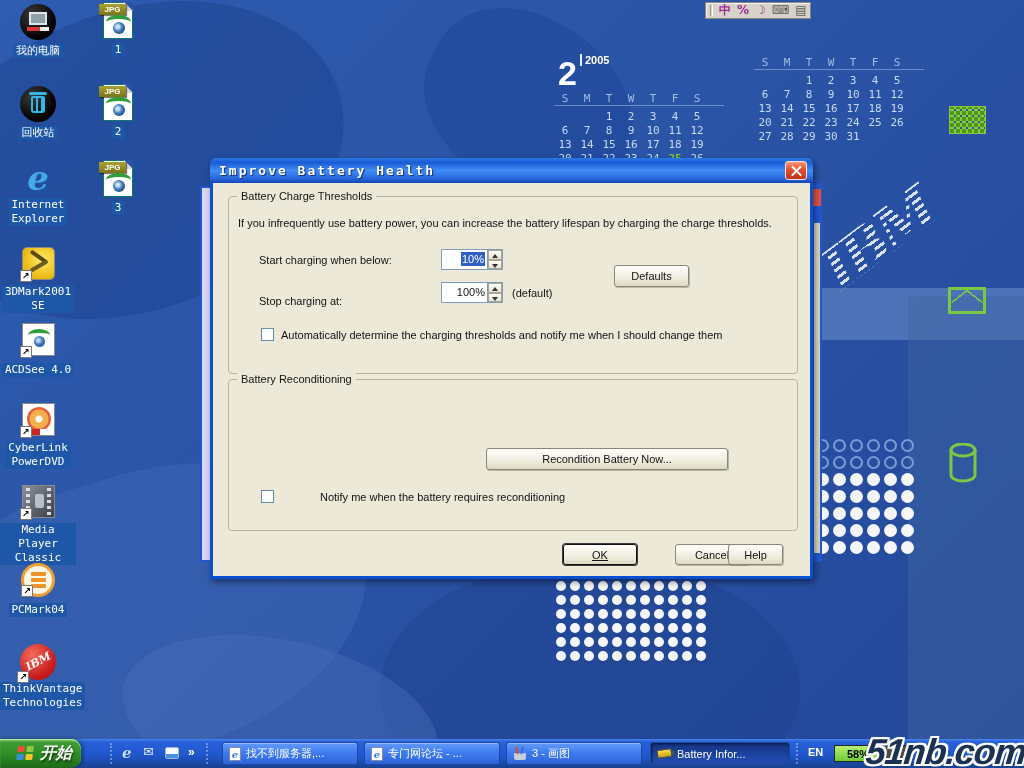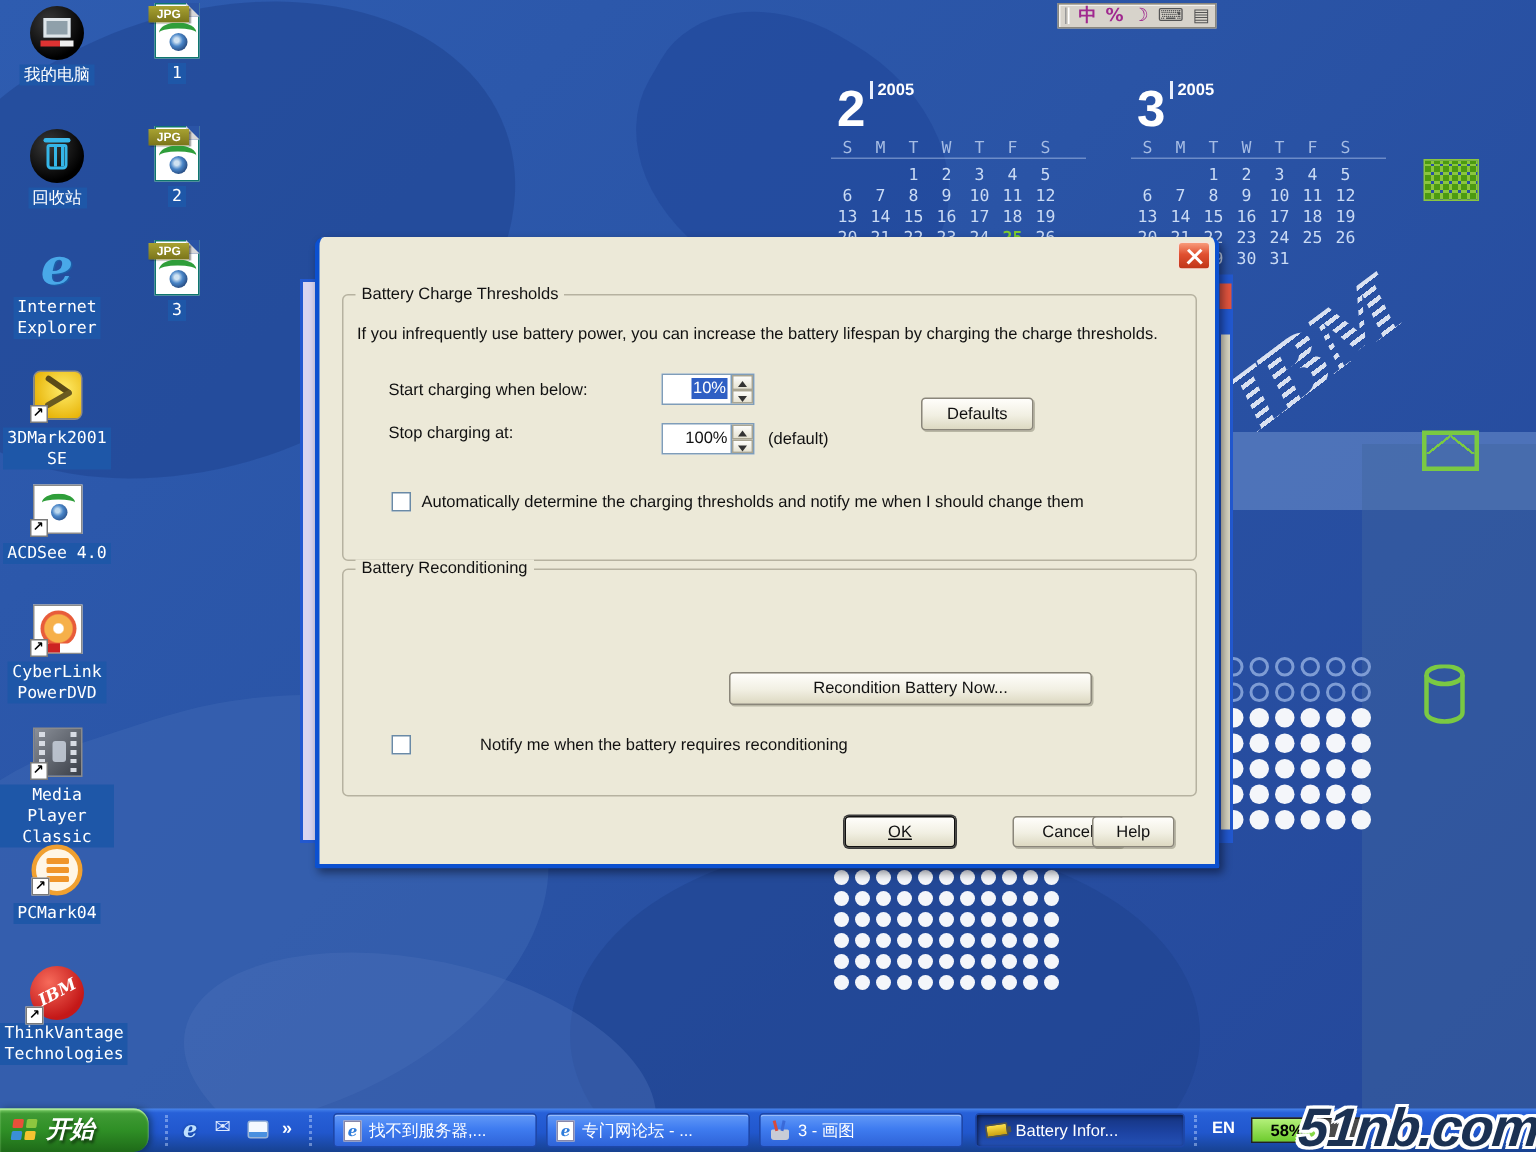--- a/index.html
+++ b/index.html
@@ -138,23 +138,23 @@
   .btn { position:absolute; height:22px; background:linear-gradient(180deg,#fffefb,#f1efe2 55%,#ddd9c2);
          border:1px solid #8a867a; border-radius:3px; font-size:11px; color:#111; text-align:center;
          box-shadow:1px 1px 0 rgba(90,90,70,.35); line-height:20px; cursor:default;}
   .btn-default { border:1px solid #111; box-shadow:0 0 0 1px #3a3a3a, 1px 1px 0 rgba(90,90,70,.35);text-decoration:underline; }
   .cb { position:absolute; width:13px; height:13px; background:#fff; border:1px solid #6a8aa6; }
   .cb-label { position:absolute; font-size:11px; }
 
   
   .taskbar { position:absolute; left:0; top:739px; width:1024px; height:29px; z-index:10;
       background:linear-gradient(180deg,#4a86ec 0%, #3a76e4 4%, #2760d8 10%, #2157cd 55%, #17418f 100%); }
-  .startbtn { position:absolute; left:0; top:0; width:99px; height:29px; border-radius:0 10px 10px 0;
+  .startbtn { position:absolute; left:0; top:0; width:81px; height:29px; border-radius:0 10px 10px 0;
       background:linear-gradient(180deg,#7fd26a 0%, #3f9a34 12%, #2f8f26 50%, #1e6a18 100%);
-      box-shadow:2px 0 4px rgba(0,20,0,.4), inset 0 1px 1px #b8f0a0; display:flex; align-items:center; gap:6px; padding-left:8px;}
+      box-shadow:2px 0 4px rgba(0,20,0,.4), inset 0 1px 1px #b8f0a0; display:flex; align-items:center; gap:6px; padding-left:8px;justify-content:center;}
   .winflag { position:relative; width:17px; height:15px; transform:skewX(-8deg); }
   .winflag i { position:absolute; width:7px; height:6px; border-radius:1px; display:block;}
   .wf-r { left:0; top:0; background:#e8503a; } .wf-g { left:9px; top:0; background:#8dc63f; }
   .wf-b { left:0; top:8px; background:#3a8fd8; } .wf-y { left:9px; top:8px; background:#f5c431; }
   .start-txt { font:700 italic 16px "Liberation Sans", sans-serif; color:#fff; text-shadow:1px 2px 2px rgba(0,0,0,.55); }
   .tb-sep { position:absolute; top:4px; height:21px; border-left:2px dotted rgba(200,220,255,.45); }
   .ql { position:absolute; top:5px; font:700 italic 15px "DejaVu Serif", serif; color:#cfe4ff; }
   .ql-e { color:#bfe0ff; text-shadow:0 0 2px #0a3a8a; }
   .ql-env { font:13px "DejaVu Sans", sans-serif; font-style:normal; color:#dce8ff; }
   .ql-desk { position:absolute; top:8px; width:14px; height:12px; border:1px solid #9ab4d8; border-radius:2px;
@@ -227,23 +227,20 @@
   <div>
       <div class="cal-row cal-hdr"><span class="cal-cell">S</span><span class="cal-cell">M</span><span class="cal-cell">T</span><span class="cal-cell">W</span><span class="cal-cell">T</span><span class="cal-cell">F</span><span class="cal-cell">S</span></div>
       <div class="cal-row"><span class="cal-cell"></span><span class="cal-cell"></span><span class="cal-cell">1</span><span class="cal-cell">2</span><span class="cal-cell">3</span><span class="cal-cell">4</span><span class="cal-cell">5</span></div>
       <div class="cal-row"><span class="cal-cell">6</span><span class="cal-cell">7</span><span class="cal-cell">8</span><span class="cal-cell">9</span><span class="cal-cell">10</span><span class="cal-cell">11</span><span class="cal-cell">12</span></div>
       <div class="cal-row"><span class="cal-cell">13</span><span class="cal-cell">14</span><span class="cal-cell">15</span><span class="cal-cell">16</span><span class="cal-cell">17</span><span class="cal-cell">18</span><span class="cal-cell">19</span></div>
       <div class="cal-row"><span class="cal-cell">20</span><span class="cal-cell">21</span><span class="cal-cell">22</span><span class="cal-cell">23</span><span class="cal-cell">24</span><span class="cal-cell cal-hl">25</span><span class="cal-cell">26</span></div>
       <div class="cal-row"><span class="cal-cell">27</span><span class="cal-cell">28</span><span class="cal-cell"></span><span class="cal-cell"></span><span class="cal-cell"></span><span class="cal-cell"></span><span class="cal-cell"></span></div>
     </div>
 </div>
 <div class="cal cal-mar">
-  <div class="cal-title">
-    <span class="cal-mnum">3</span><span class="cal-year">2005</span>
-  </div>
   <div>
       <div class="cal-row cal-hdr"><span class="cal-cell">S</span><span class="cal-cell">M</span><span class="cal-cell">T</span><span class="cal-cell">W</span><span class="cal-cell">T</span><span class="cal-cell">F</span><span class="cal-cell">S</span></div>
       <div class="cal-row"><span class="cal-cell"></span><span class="cal-cell"></span><span class="cal-cell">1</span><span class="cal-cell">2</span><span class="cal-cell">3</span><span class="cal-cell">4</span><span class="cal-cell">5</span></div>
       <div class="cal-row"><span class="cal-cell">6</span><span class="cal-cell">7</span><span class="cal-cell">8</span><span class="cal-cell">9</span><span class="cal-cell">10</span><span class="cal-cell">11</span><span class="cal-cell">12</span></div>
       <div class="cal-row"><span class="cal-cell">13</span><span class="cal-cell">14</span><span class="cal-cell">15</span><span class="cal-cell">16</span><span class="cal-cell">17</span><span class="cal-cell">18</span><span class="cal-cell">19</span></div>
       <div class="cal-row"><span class="cal-cell">20</span><span class="cal-cell">21</span><span class="cal-cell">22</span><span class="cal-cell">23</span><span class="cal-cell">24</span><span class="cal-cell">25</span><span class="cal-cell">26</span></div>
       <div class="cal-row"><span class="cal-cell">27</span><span class="cal-cell">28</span><span class="cal-cell">29</span><span class="cal-cell">30</span><span class="cal-cell">31</span><span class="cal-cell"></span><span class="cal-cell"></span></div>
     </div>
 </div>
 
@@ -372,41 +369,42 @@
 Technologies</span>
 </div>
 
 <div class="sliver-left"></div>
 <div class="sliver-right">
     <i></i>
     <b></b>
   </div>
 
 <div class="dlg">
+  <div class="dlg-title"><span>Improve Battery Health</span></div>
   <div class="dlg-close">
       <i></i>
       <b></b>
     </div>
   <div class="dlg-body">
 
     <div class="grp grp1">
       <span class="grp-legend">Battery Charge Thresholds</span>
       <div class="grp-desc">If you infrequently use battery power, you can increase the battery lifespan by charging the charge thresholds.</div>
 
       <span class="fld-label" style="left:30px; top:57px;">Start charging when below:</span>
       <div class="spin" style="left:212px; top:52px;">
         <span class="spin-val"><span class="sel">10%</span></span>
         <span class="spin-btns">
             <span class="spin-up"></span>
             <span class="spin-dn"></span>
           </span>
       </div>
       <div class="btn" style="left:385px; top:68px; width:75px;">Defaults</div>
 
-      <span class="fld-label" style="left:30px; top:86px;">Stop charging at:</span>
+      <span class="fld-label" style="left:30px; top:98px;">Stop charging at:</span>
       <div class="spin" style="left:212px; top:85px;">
         <span class="spin-val">100%</span>
         <span class="spin-btns">
             <span class="spin-up"></span>
             <span class="spin-dn"></span>
           </span>
       </div>
       <span class="fld-label" style="left:283px; top:90px;">(default)</span>
 
       <span class="cb" style="left:32px; top:131px;"></span>

